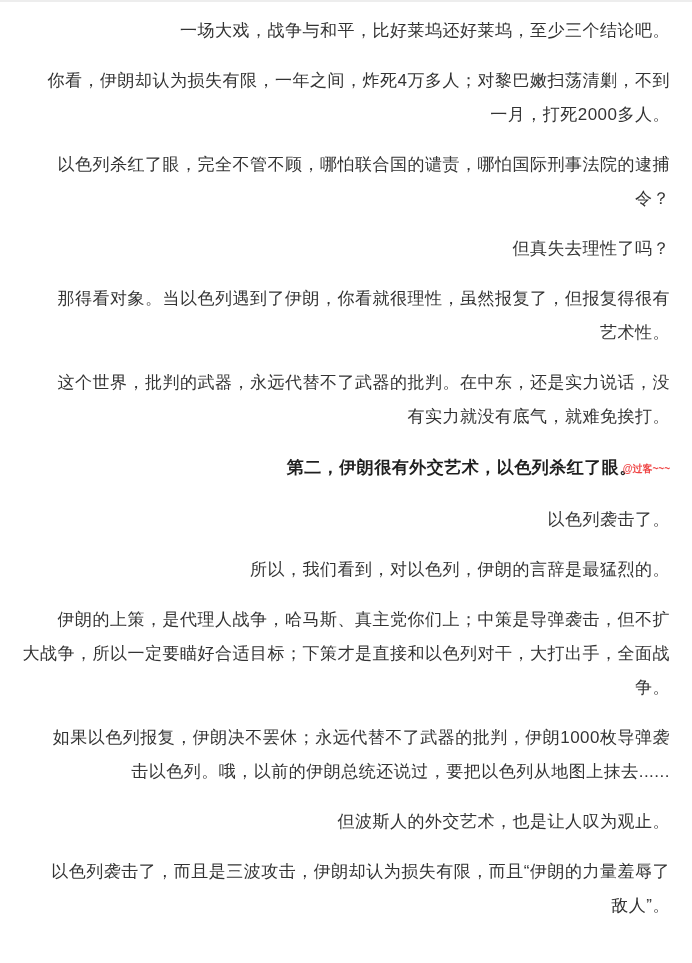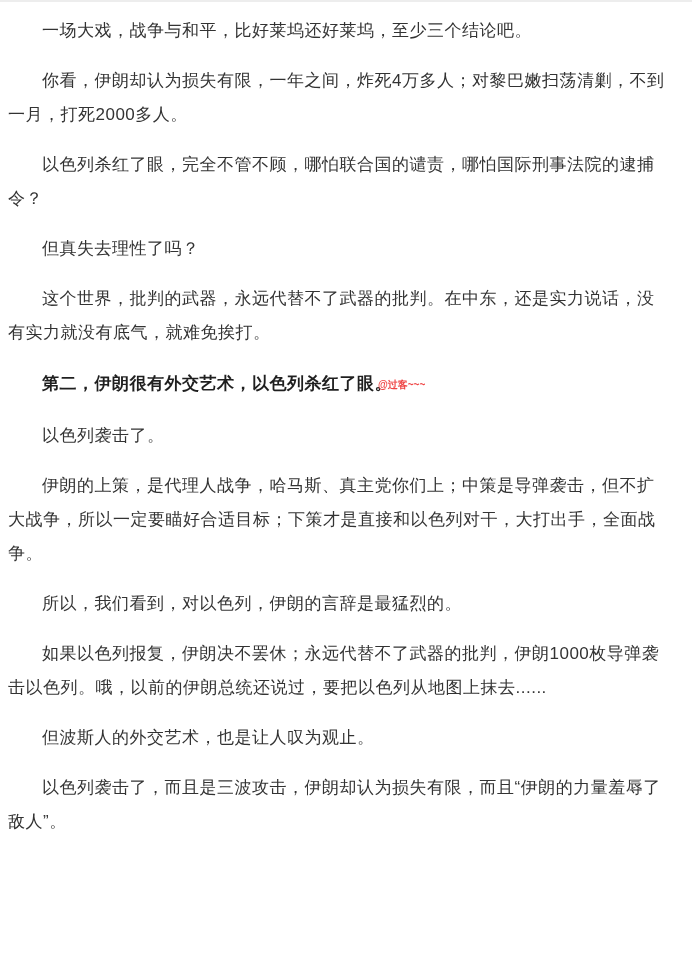--- a/index.html
+++ b/index.html
@@ -12,20 +12,21 @@
     height: 963px;
     overflow: hidden;
     font-family: "Liberation Sans", sans-serif;
   }
   .page {
     width: 692px;
     height: 963px;
     background: #ffffff;
     border-top: 2px solid #ededed;
     box-sizing: border-box;
+    text-align: right;
   }
   .article {
     box-sizing: border-box;
     padding: 12px 22px 18px 8px;
     color: #333333;
     font-size: 17px;
     line-height: 34px;
     letter-spacing: 0.5px;
   }
   .para {
@@ -54,22 +55,23 @@
 </style>
 </head>
 <body>
 
 <div class="page">
   <div class="article" id="article">
       <p class="para"><span>一场大戏，战争与和平，比好莱坞还好莱坞，至少三个结论吧。</span></p>
       <p class="para"><span>你看，伊朗却认为损失有限，一年之间，炸死4万多人；对黎巴嫩扫荡清剿，不到一月，打死2000多人。</span></p>
       <p class="para"><span>以色列杀红了眼，完全不管不顾，哪怕联合国的谴责，哪怕国际刑事法院的逮捕令？</span></p>
       <p class="para"><span>但真失去理性了吗？</span></p>
+      <p class="para"><span>那得看对象。当以色列遇到了伊朗，你看就很理性，虽然报复了，但报复得很有艺术性。</span></p>
       <p class="para"><span>这个世界，批判的武器，永远代替不了武器的批判。在中东，还是实力说话，没有实力就没有底气，就难免挨打。</span></p>
       <h3 class="heading"><span>第二，伊朗很有外交艺术，以色列杀红了眼。</span><span class="watermark">@过客~~~</span></h3>
       <p class="para"><span>以色列袭击了。</span></p>
+      <p class="para"><span>所以，我们看到，对以色列，伊朗的言辞是最猛烈的。</span></p>
       <p class="para"><span>伊朗的上策，是代理人战争，哈马斯、真主党你们上；中策是导弹袭击，但不扩大战争，所以一定要瞄好合适目标；下策才是直接和以色列对干，大打出手，全面战争。</span></p>
-      <p class="para"><span>所以，我们看到，对以色列，伊朗的言辞是最猛烈的。</span></p>
       <p class="para"><span>如果以色列报复，伊朗决不罢休；永远代替不了武器的批判，伊朗1000枚导弹袭击以色列。哦，以前的伊朗总统还说过，要把以色列从地图上抹去......</span></p>
       <p class="para"><span>但波斯人的外交艺术，也是让人叹为观止。</span></p>
       <p class="para"><span>以色列袭击了，而且是三波攻击，伊朗却认为损失有限，而且“伊朗的力量羞辱了敌人”。</span></p>
     </div>
 </div>
 
 </body></html>

